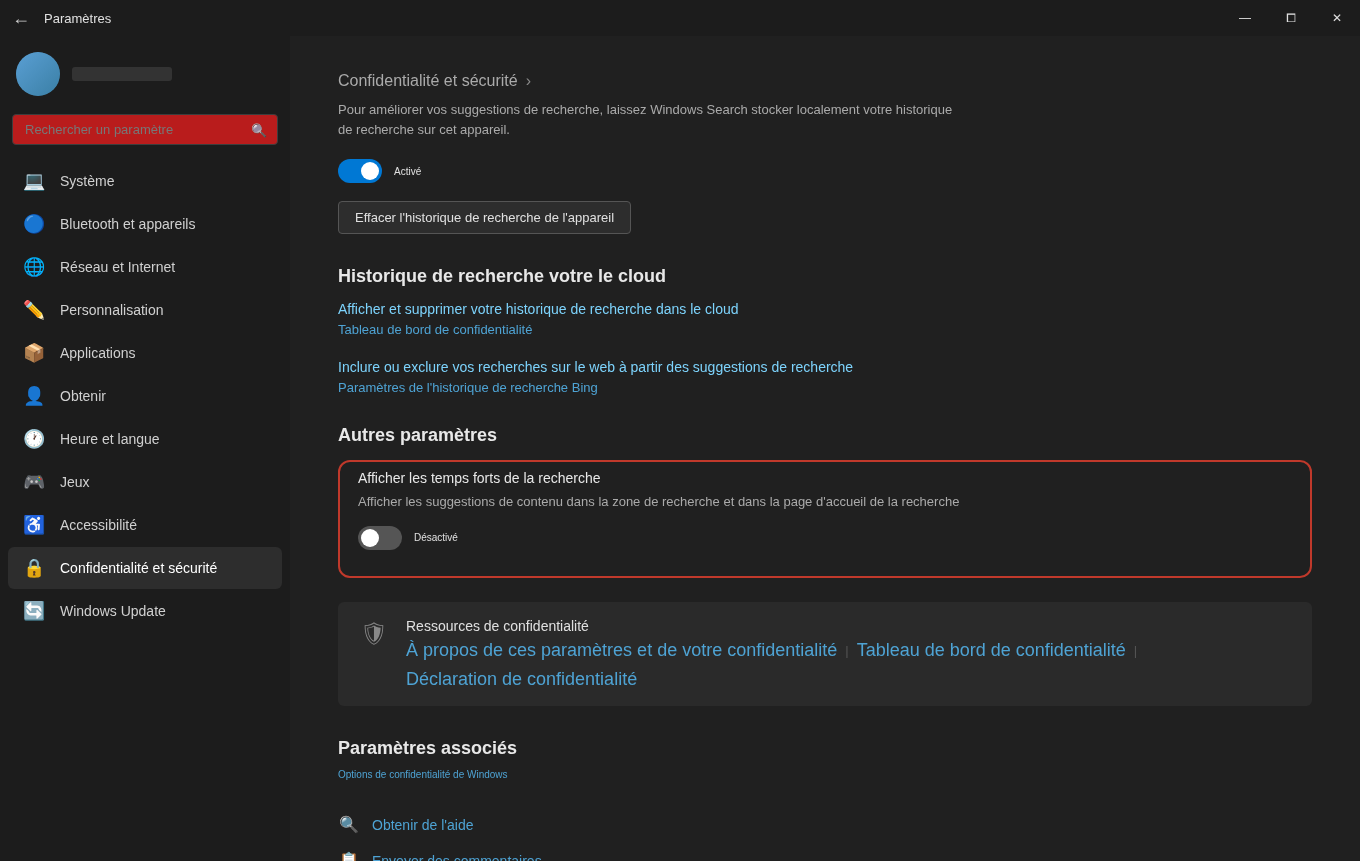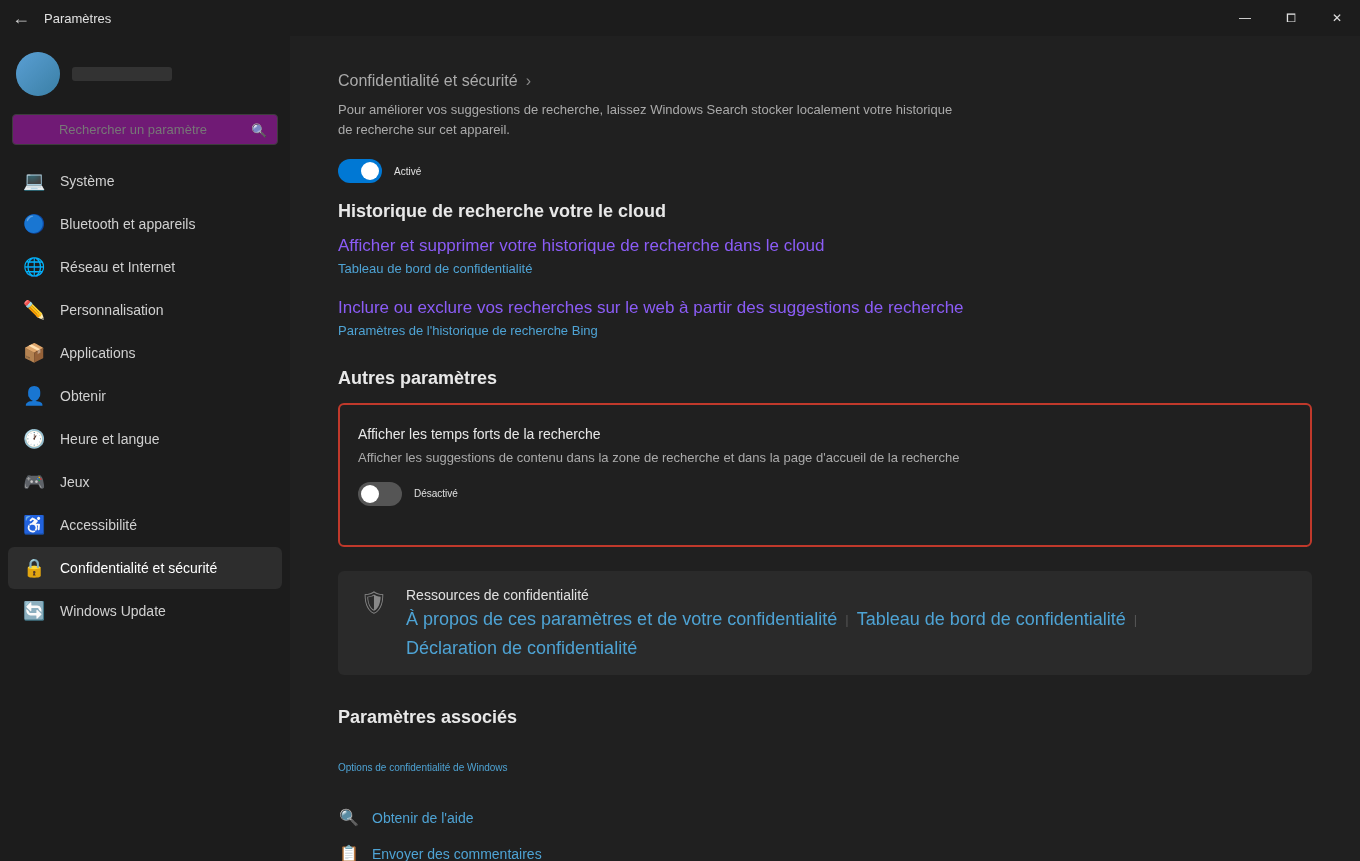--- a/index.html
+++ b/index.html
@@ -95,28 +95,27 @@
       width: 100px;
       height: 14px;
       border-radius: 3px;
     }
     .search-box {
       margin: 6px 12px 14px 12px;
       position: relative;
     }
     .search-input {
       width: 100%;
-      background: #701a75;
+      background: #b91c1c;
       border: 1px solid #3d3d3d;
       border-radius: 4px;
       padding: 7px 36px 7px 12px;
       color: #ccc;
       font-size: 13px;
       outline: none;
-      text-align: center;
     }
     .search-input::placeholder { color: #777; }
     .search-icon-wrap {
       position: absolute;
       right: 10px;
       top: 50%;
       transform: translateY(-50%);
       color: #888;
       font-size: 13px;
     }
@@ -239,34 +238,34 @@
       font-size: 18px;
       font-weight: 600;
       color: #e8e8e8;
       margin-bottom: 14px;
       margin-top: 4px;
     }
     .setting-block {
       margin-bottom: 6px;
     }
     .setting-block-label {
-      font-size: 17px;
-      color: #8b5cf6;
+      font-size: 14px;
+      color: #7dd3fc;
       margin-bottom: 4px;
     }
     .setting-block-link {
       color: #4ea3d4;
       font-size: 13px;
       cursor: pointer;
       text-decoration: none;
     }
     .highlight-card {
       border: 2px solid #c0392b;
-      border-radius: 6px;
-      padding: 21px 18px;
+      border-radius: 12px;
+      padding: 8px 18px;
       margin-bottom: 24px;
       background: transparent;
     }
     .highlight-title {
       font-size: 14px;
       color: #e8e8e8;
       font-weight: 500;
       margin-bottom: 6px;
     }
     .highlight-desc {
@@ -313,21 +312,21 @@
       text-decoration: none;
     }
     .privacy-sep {
       color: #555;
       font-size: 13px;
     }
     .assoc-section-title {
       font-size: 18px;
       font-weight: 600;
       color: #e8e8e8;
-      margin-bottom: 30px;
+      margin-bottom: 6px;
     }
     .assoc-link {
       color: #4ea3d4;
       font-size: 10px;
       cursor: pointer;
       text-decoration: none;
       margin-bottom: 18px;
       display: inline-block;
     }
     .help-section {
@@ -451,20 +450,21 @@
 
     
     <div class="toggle-row">
       <div class="toggle">
         <div class="knob"></div>
       </div>
       <span class="toggle-label">Activé</span>
     </div>
 
     
+    <button class="btn-secondary">Effacer l'historique de recherche de l'appareil</button>
 
     
     <div class="section-title">Historique de recherche votre le cloud</div>
     <div class="setting-block">
       <div class="setting-block-label">Afficher et supprimer votre historique de recherche dans le cloud</div>
       <a class="setting-block-link">Tableau de bord de confidentialité</a>
     </div>
     <div style="height:16px;"></div>
     <div class="setting-block">
       <div class="setting-block-label">Inclure ou exclure vos recherches sur le web à partir des suggestions de recherche</div>

